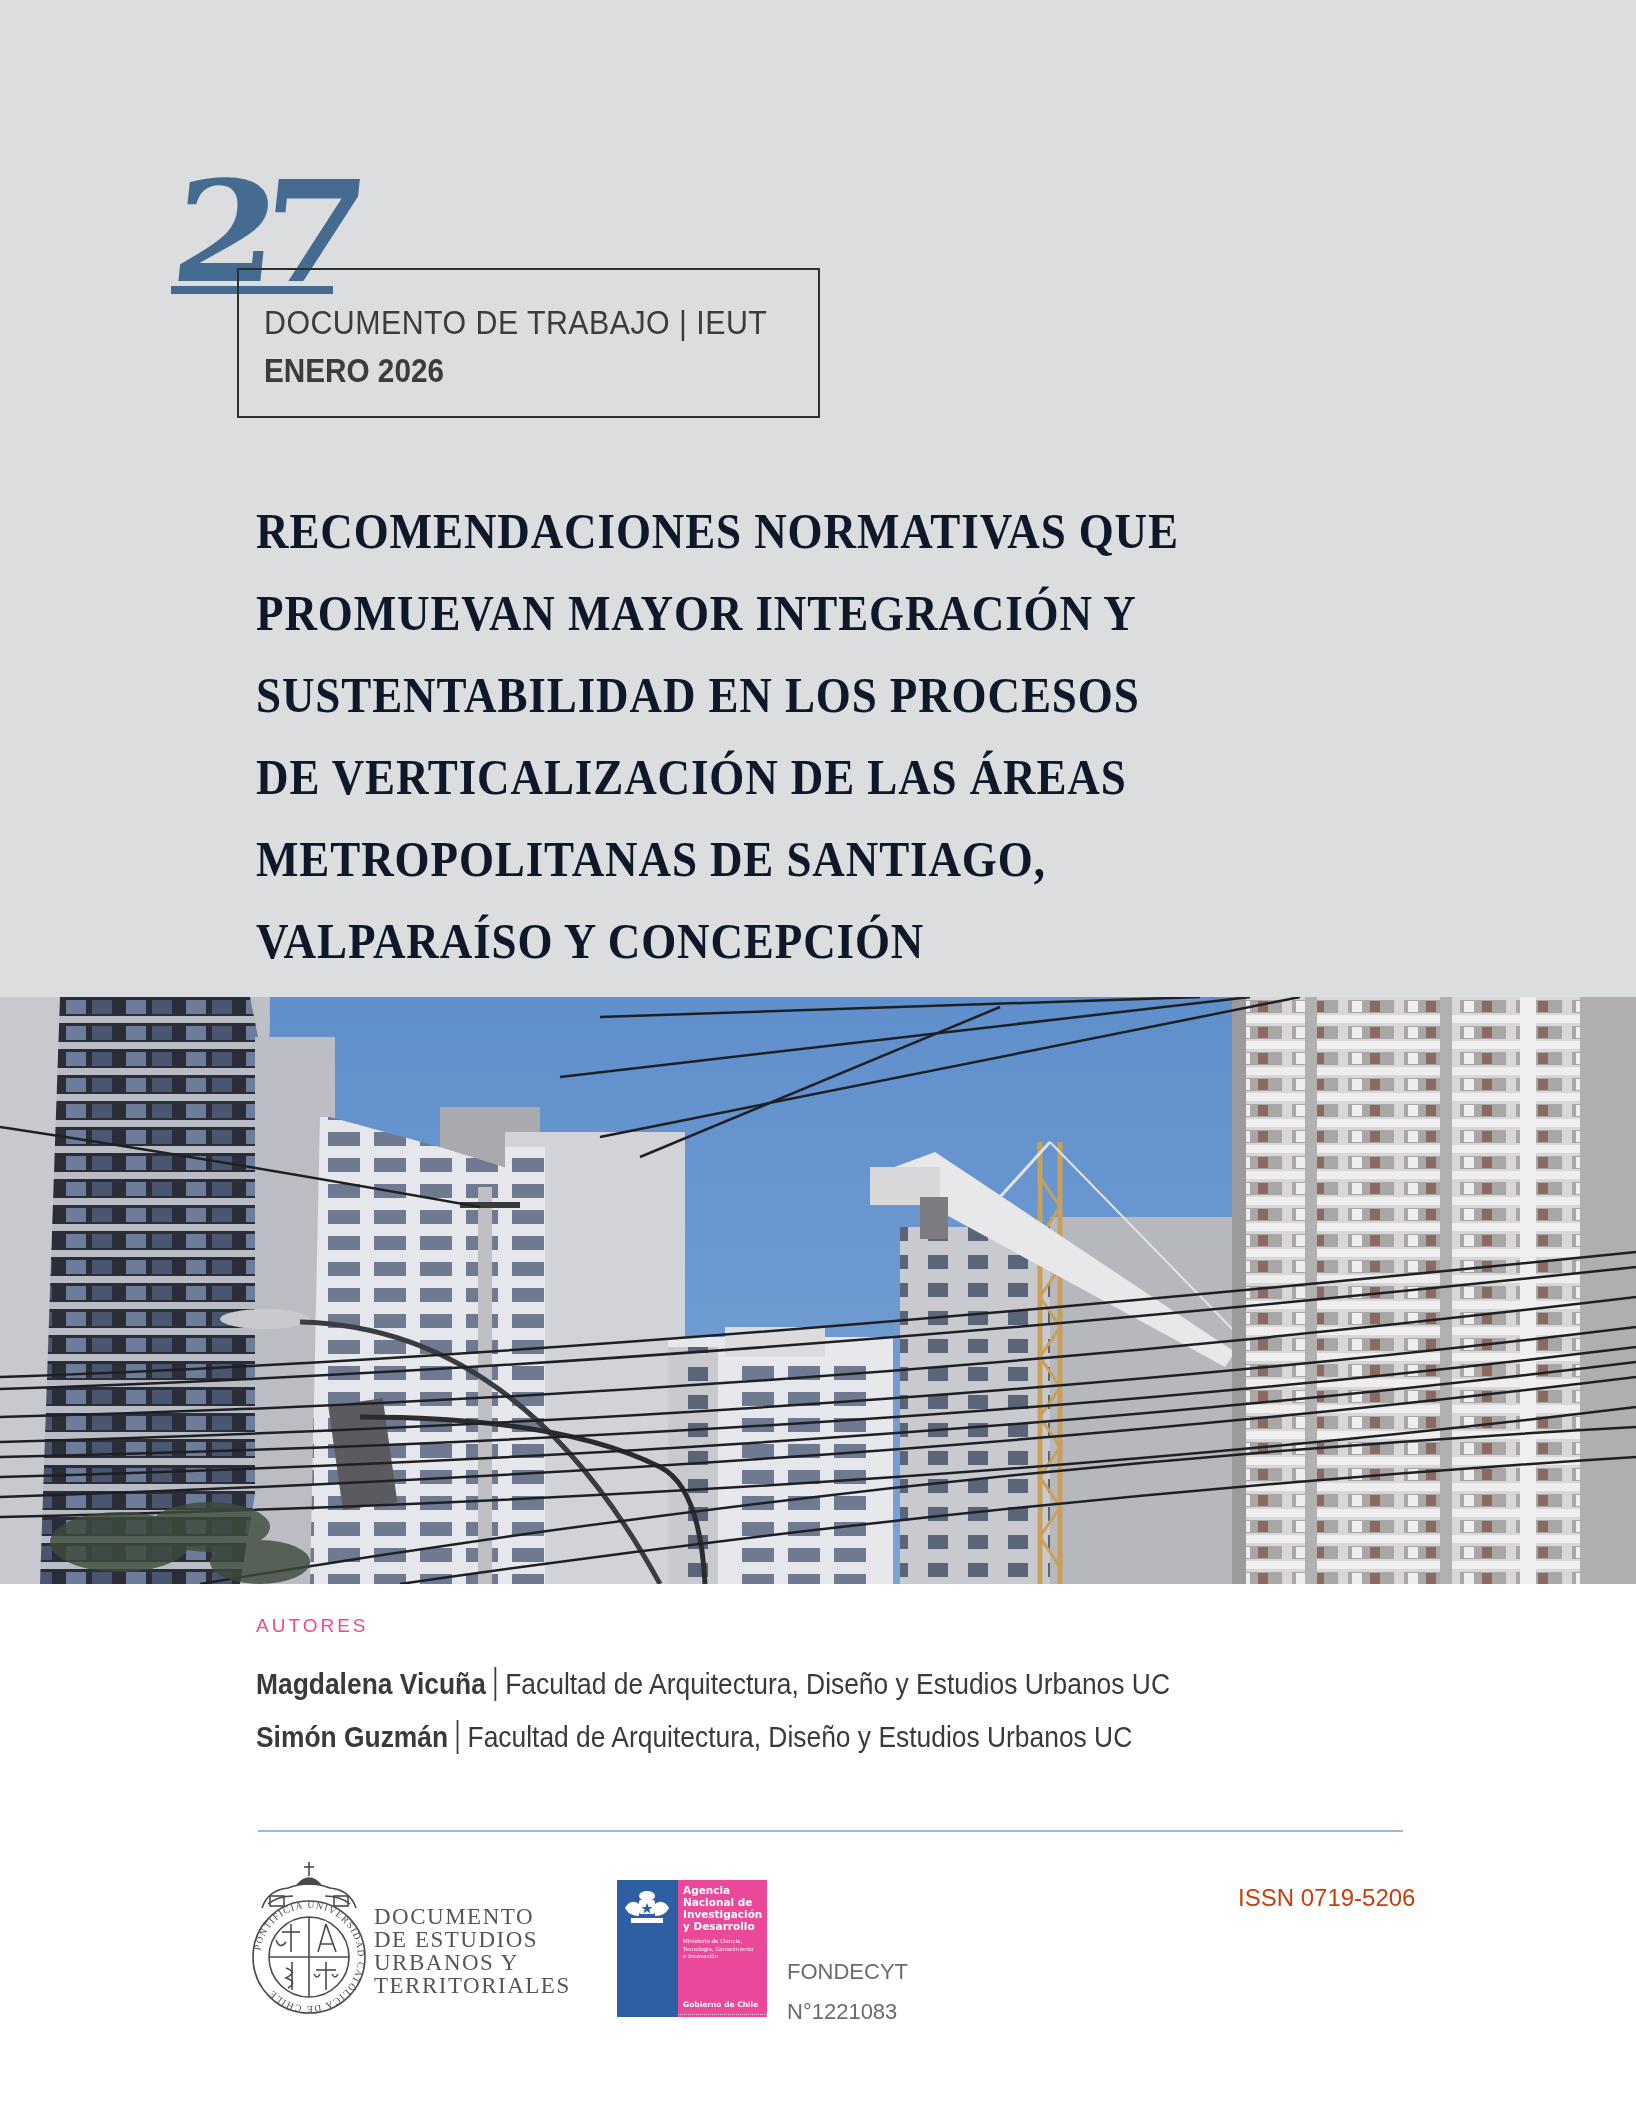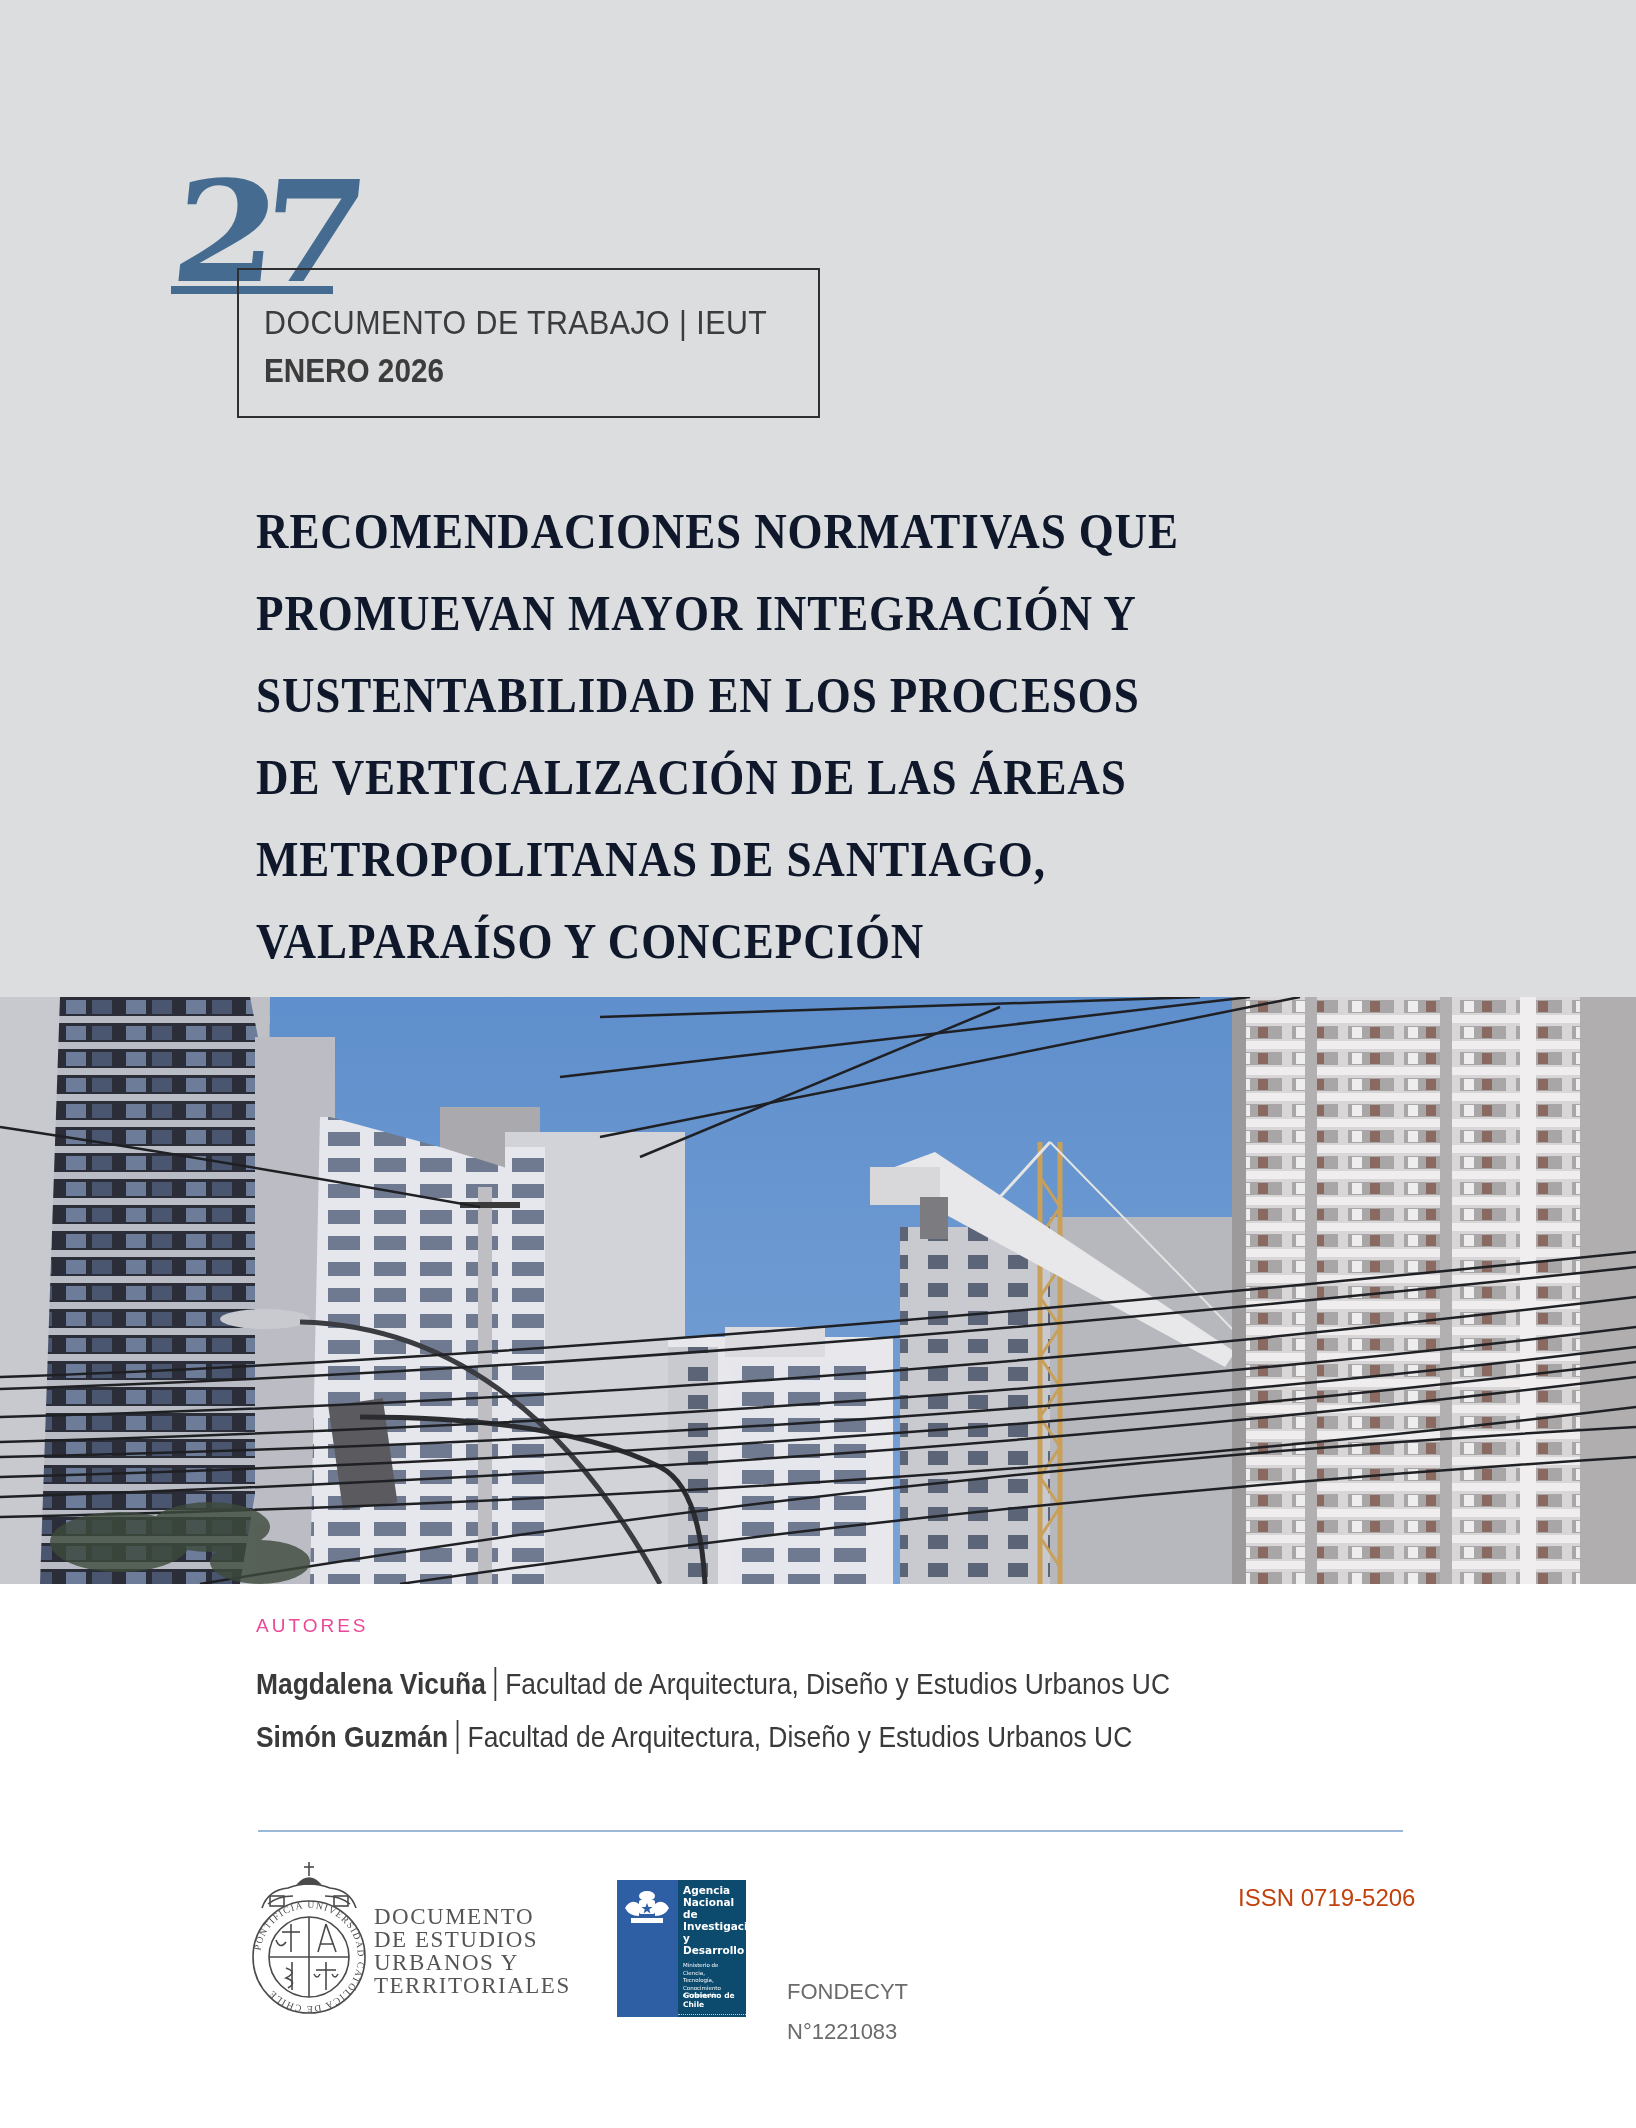--- a/index.html
+++ b/index.html
@@ -63,27 +63,27 @@
   .uc-seal { position: absolute; left: 248px; top: 1858px; width: 122px; height: 160px; }
   .ieut-name {
     position: absolute; left: 374px; top: 1905px;
     font-family: "Liberation Serif", serif; font-size: 23px; line-height: 23px; color: #555;
     letter-spacing: 1.5px;
   }
   .ieut-name span { display: block; }
 
   .anid-logo { position: absolute; left: 617px; top: 1880px; width: 150px; height: 137px; display: flex; }
   .anid-blue { width: 61px; height: 100%; background: #2e5fa5; position: relative; }
-  .anid-red { width: 68px; height: 100%; background: #0c4a6e; color: #fff; padding: 4px 5px; position: relative; font-family: "DejaVu Sans", sans-serif; }
+  .anid-red { width: 89px; height: 100%; background: #ec4899; color: #fff; padding: 4px 5px; position: relative; font-family: "DejaVu Sans", sans-serif; }
   .anid-agency { font-size: 10.5px; line-height: 12px; font-weight: bold; }
   .anid-ministry { font-size: 5.5px; line-height: 7.5px; margin-top: 6px; }
   .anid-gob { position: absolute; left: 5px; bottom: 8px; font-size: 7.5px; font-weight: bold; }
   .anid-dots { position: absolute; left: 0; right: 0; bottom: 2px; height: 1px; border-bottom: 1px dotted rgba(255,255,255,0.7); }
 
-  .fondecyt { position: absolute; left: 787px; top: 1952px; font-size: 22px; line-height: 40px; color: #6b6b6b; margin-top: 20px; }
+  .fondecyt { position: absolute; left: 787px; top: 1952px; font-size: 22px; line-height: 40px; color: #6b6b6b; }
   .fondecyt span { display: block; }
 
   .issn { position: absolute; left: 1238px; top: 1884px; font-size: 24px; color: #c2410c; }
 </style>
 </head>
 <body>
 
 <div class="top-panel"></div>
 
 <div class="issue-number">27</div>

